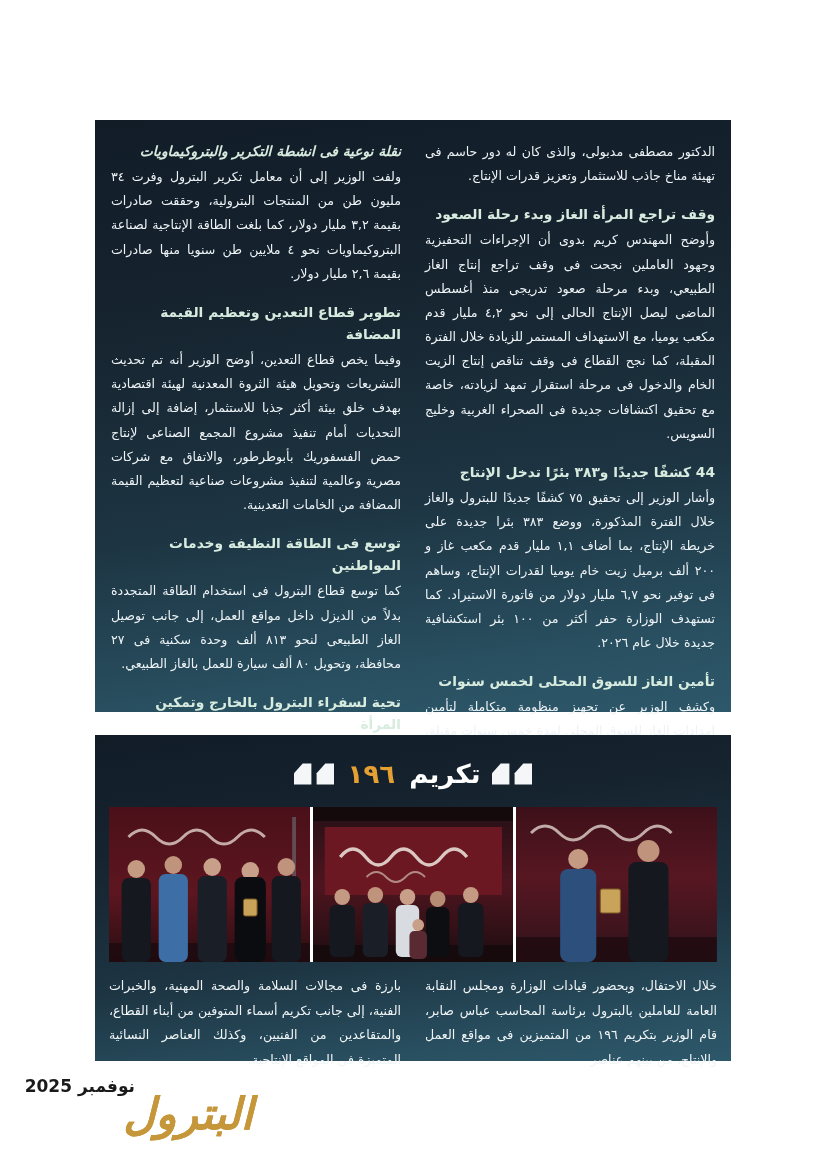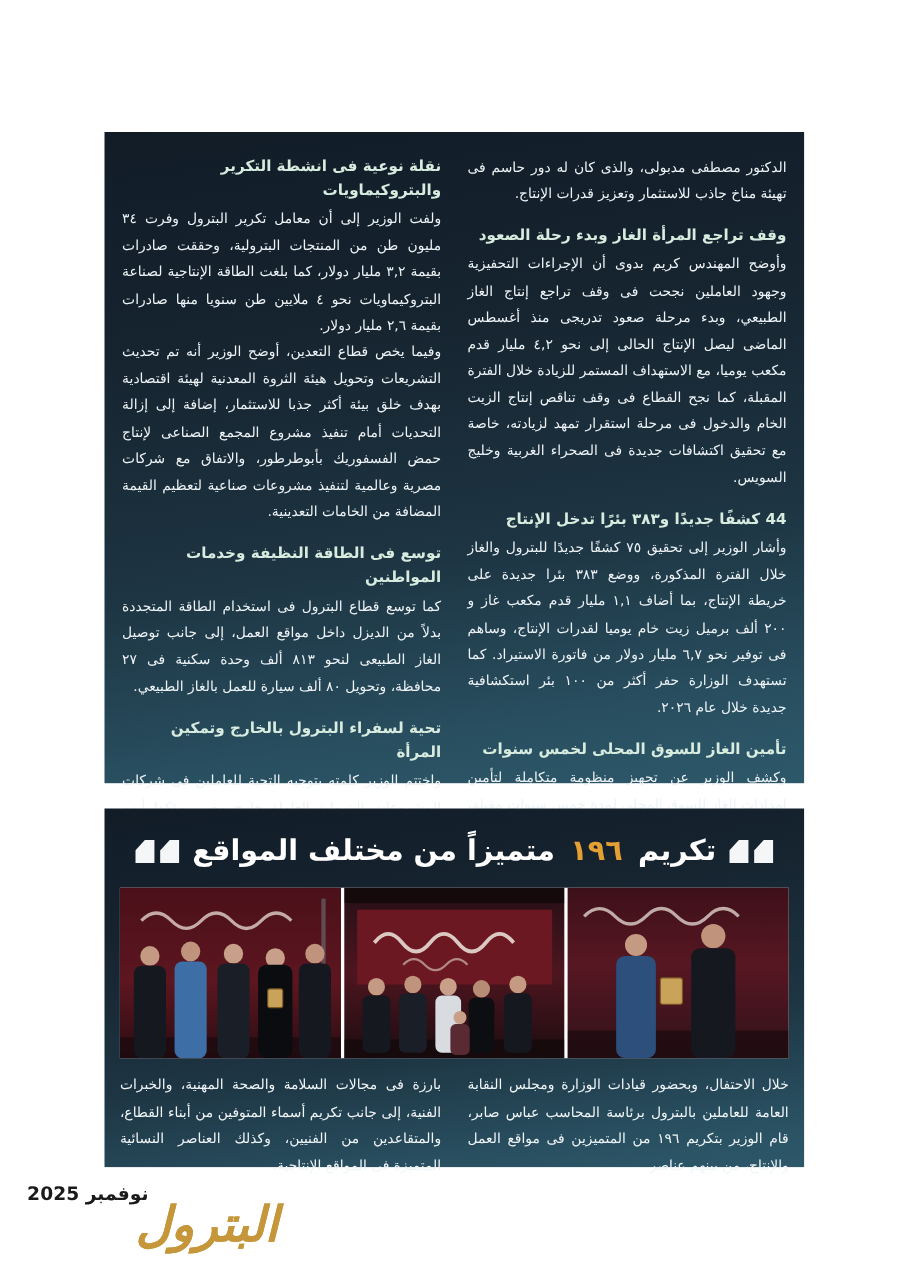--- a/index.html
+++ b/index.html
@@ -15,21 +15,21 @@
   #panel-article{top:120px;height:592px;padding:20px 16px 18px 16px;}
   #panel-honoring{top:735px;height:326px;padding:10px 14px 14px 14px;}
 
   .cols{display:flex;gap:24px;}
   .col{flex:1;min-width:0;}
 
   .sec-h{
     margin:15px 0 3px 0;color:#d7ebdf;font-size:13.8px;font-weight:bold;
     text-align:right;line-height:1.6;
   }
-  .sec-h:first-child{margin-top:0;}
+  .sec-h:first-child{margin-top:0;font-style:italic;}
   .sec-b,.intro{
     margin:0;color:#edf3f6;font-size:12.6px;line-height:1.92;
     text-align:justify;text-align-last:right;
   }
   .intro{margin-bottom:4px;}
 
   
   .headline{
     display:flex;align-items:center;justify-content:center;gap:12px;
     height:58px;color:#ffffff;font-weight:bold;font-size:26px;letter-spacing:0;
@@ -81,41 +81,41 @@
       <p class="sec-b">وأشار الوزير إلى تحقيق ٧٥ كشفًا جديدًا للبترول والغاز خلال الفترة المذكورة، ووضع ٣٨٣ بئرا جديدة على خريطة الإنتاج، بما أضاف ١,١ مليار قدم مكعب غاز و ٢٠٠ ألف برميل زيت خام يوميا لقدرات الإنتاج، وساهم فى توفير نحو ٦,٧ مليار دولار من فاتورة الاستيراد. كما تستهدف الوزارة حفر أكثر من ١٠٠ بئر استكشافية جديدة خلال عام ٢٠٢٦.</p>
 
       <h3 class="sec-h">تأمين الغاز للسوق المحلى لخمس سنوات</h3>
       <p class="sec-b">وكشف الوزير عن تجهيز منظومة متكاملة لتأمين إمدادات الغاز للسوق المحلى لمدة خمس سنوات مقبلة، شملت تطوير البنية التحتية لاستيراد الغاز المسال، واستقدام أربع سفن للتغييز بطاقة تصل إلى ٢٧٠٠ مليون قدم مكعب يوميا، لضمان تلبية احتياجات الكهرباء والصناعة وكافة المستهلكين.</p>
     </div>
 
     <div class="col">
       <h3 class="sec-h">نقلة نوعية فى انشطة التكرير والبتروكيماويات</h3>
       <p class="sec-b">ولفت الوزير إلى أن معامل تكرير البترول وفرت ٣٤ مليون طن من المنتجات البترولية، وحققت صادرات بقيمة ٣,٢ مليار دولار، كما بلغت الطاقة الإنتاجية لصناعة البتروكيماويات نحو ٤ ملايين طن سنويا منها صادرات بقيمة ٢,٦ مليار دولار.</p>
 
+      <h3 class="sec-h">تطوير قطاع التعدين وتعظيم القيمة المضافة</h3>
       <p class="sec-b">وفيما يخص قطاع التعدين، أوضح الوزير أنه تم تحديث التشريعات وتحويل هيئة الثروة المعدنية لهيئة اقتصادية بهدف خلق بيئة أكثر جذبا للاستثمار، إضافة إلى إزالة التحديات أمام تنفيذ مشروع المجمع الصناعى لإنتاج حمض الفسفوريك بأبوطرطور، والاتفاق مع شركات مصرية وعالمية لتنفيذ مشروعات صناعية لتعظيم القيمة المضافة من الخامات التعدينية.</p>
 
       <h3 class="sec-h">توسع فى الطاقة النظيفة وخدمات المواطنين</h3>
       <p class="sec-b">كما توسع قطاع البترول فى استخدام الطاقة المتجددة بدلاً من الديزل داخل مواقع العمل، إلى جانب توصيل الغاز الطبيعى لنحو ٨١٣ ألف وحدة سكنية فى ٢٧ محافظة، وتحويل ٨٠ ألف سيارة للعمل بالغاز الطبيعي.</p>
 
       <h3 class="sec-h">تحية لسفراء البترول بالخارج وتمكين المرأة</h3>
       <p class="sec-b">واختتم الوزير كلمته بتوجيه التحية للعاملين فى شركات المشروعات البترولية العاملة خارج مصر، مؤكدا أنهم سفراء للقطاع فى الخارج. كما شدد على أهمية توسيع مشاركة المرأة فى مختلف أنشطة ومواقع القطاع الإنتاجية.</p>
     </div>
   </div>
 </section>
 
 <section class="panel" id="panel-honoring">
 
   <div class="headline">
     <svg class="qicon" viewBox="0 0 46 24" aria-hidden="true">
       <path d="M0 24 V11 L10 0 H20 V24 Z"></path>
       <path d="M26 24 V11 L36 0 H46 V24 Z"></path>
     </svg>
     <span>تكريم</span>
     <span class="num">١٩٦</span>
-    <span>متميزاً من مختلف المواقع</span>
     <svg class="qicon" viewBox="0 0 46 24" aria-hidden="true">
       <path d="M0 24 V11 L10 0 H20 V24 Z"></path>
       <path d="M26 24 V11 L36 0 H46 V24 Z"></path>
     </svg>
   </div>
 
   <div class="photo-strip">
 
     <div class="photo" id="photo-1">
       <svg viewBox="0 0 200 155" preserveAspectRatio="none" aria-hidden="true">

